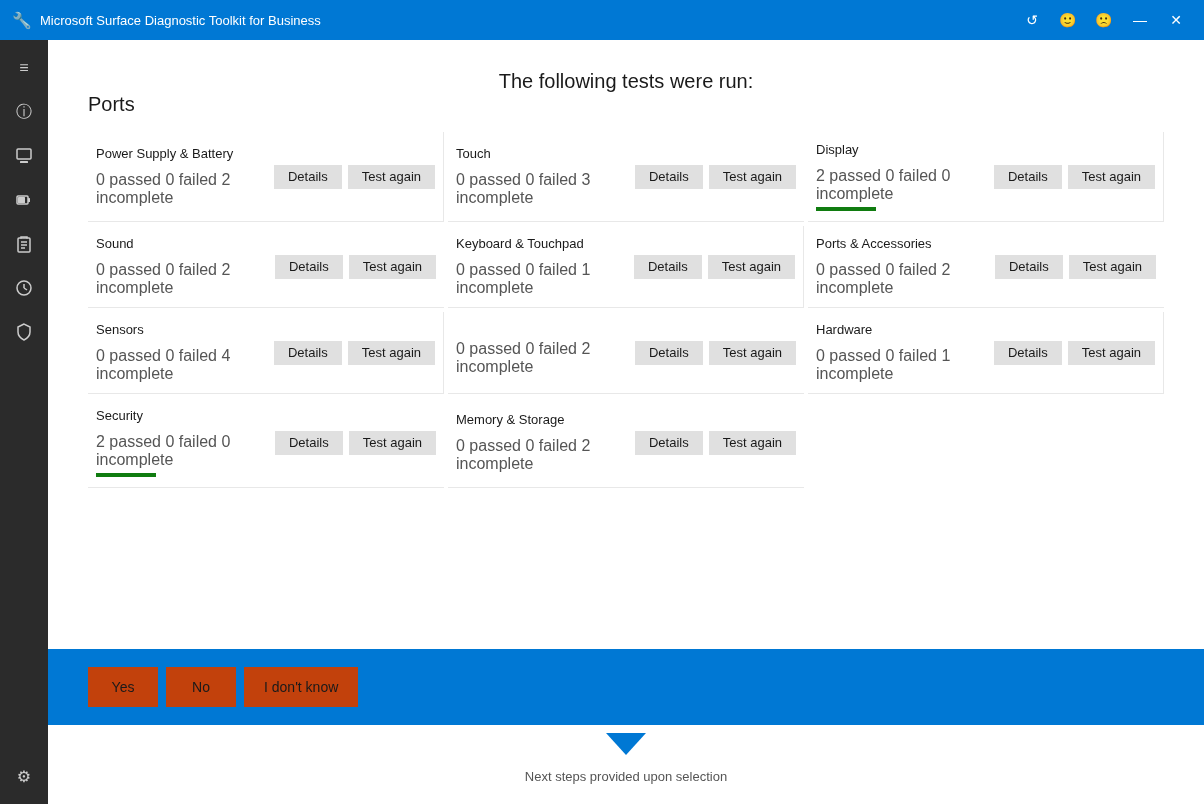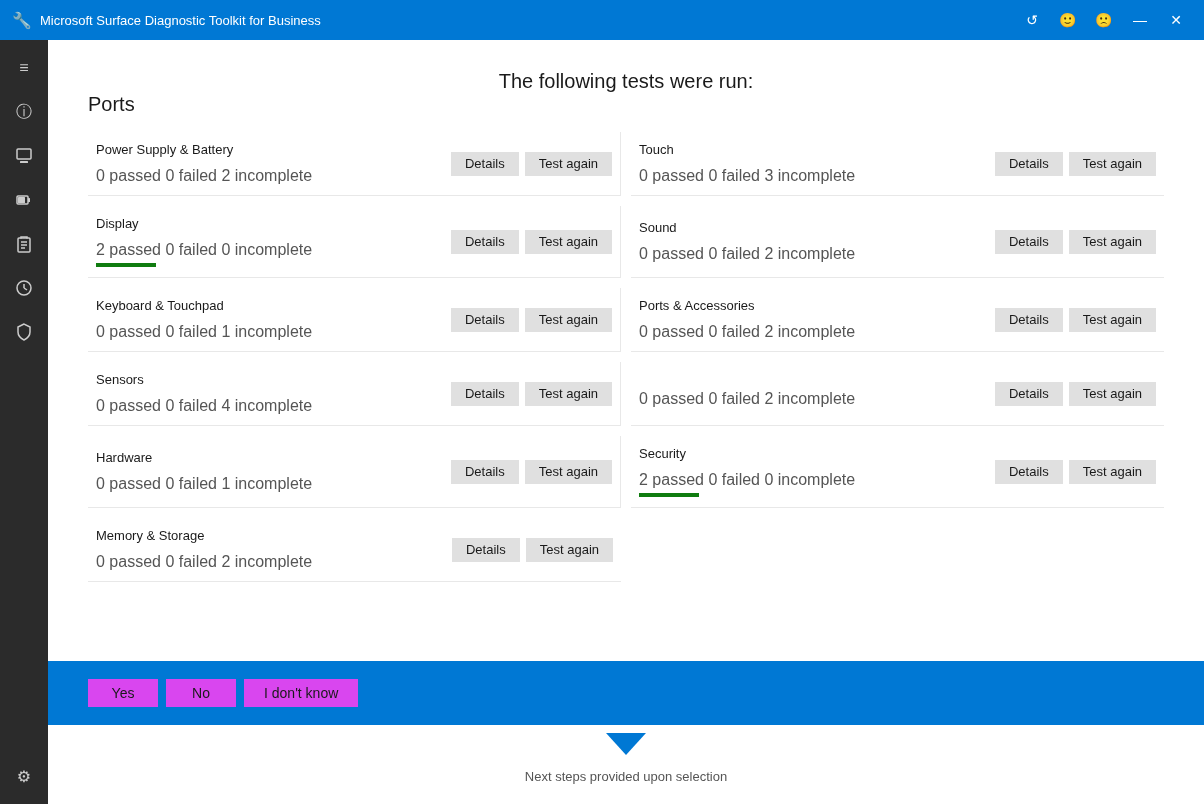--- a/index.html
+++ b/index.html
@@ -103,22 +103,22 @@
     .section-title {
       font-size: 20px;
       font-weight: 400;
       color: #1a1a1a;
       margin-bottom: 16px;
     }
 
     
     .tests-grid {
       display: grid;
-      grid-template-columns: 1fr 1fr;
-      gap: 10px;
+      grid-template-columns: 1fr 1fr 1fr;
+      gap: 4px;
       margin-bottom: 20px;
     }
 
     .test-item {
       display: flex;
       align-items: center;
       padding: 10px 8px;
       border-bottom: 1px solid #e8e8e8;
       gap: 8px;
     }
@@ -180,23 +180,23 @@
       font-size: 14px;
       flex: 1;
     }
 
     .resolution-buttons {
       display: flex;
       gap: 8px;
     }
 
     .btn-resolution {
-      height: 28px;
+      height: 40px;
       padding: 0 20px;
-      background: #d946ef;
+      background: #c2410c;
       border: none;
       font-size: 14px;
       color: #1a1a1a;
       cursor: pointer;
       min-width: 70px;
     }
 
     
     .arrow-area {
       text-align: center;

